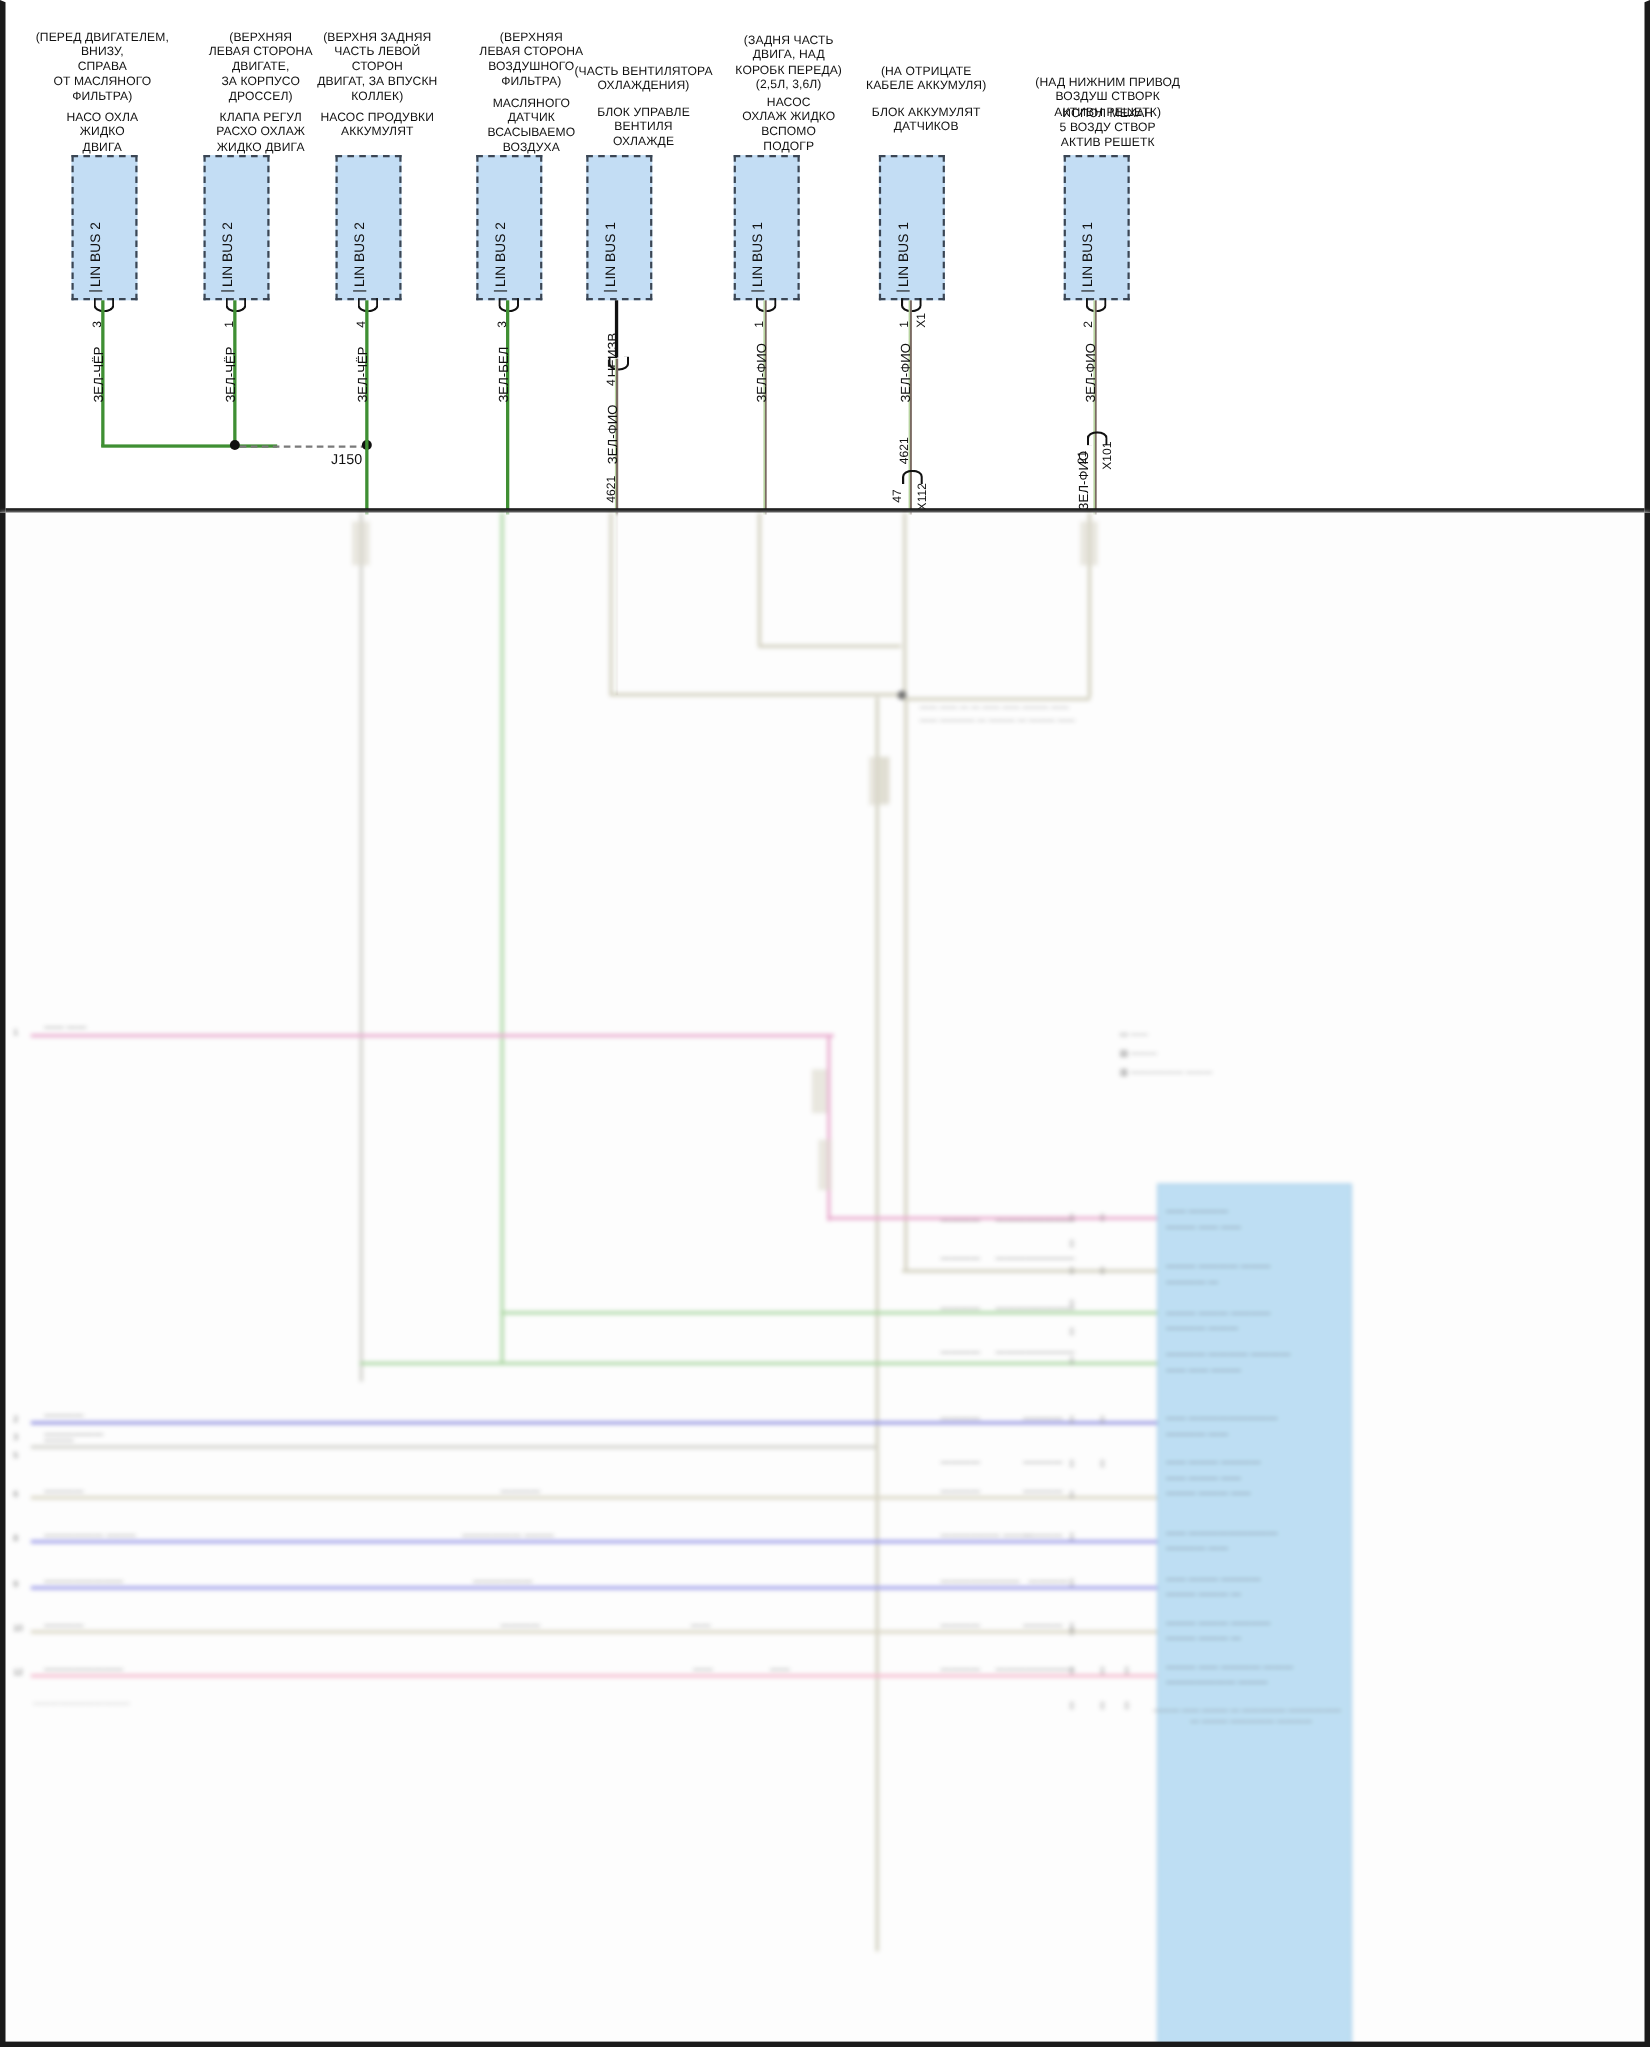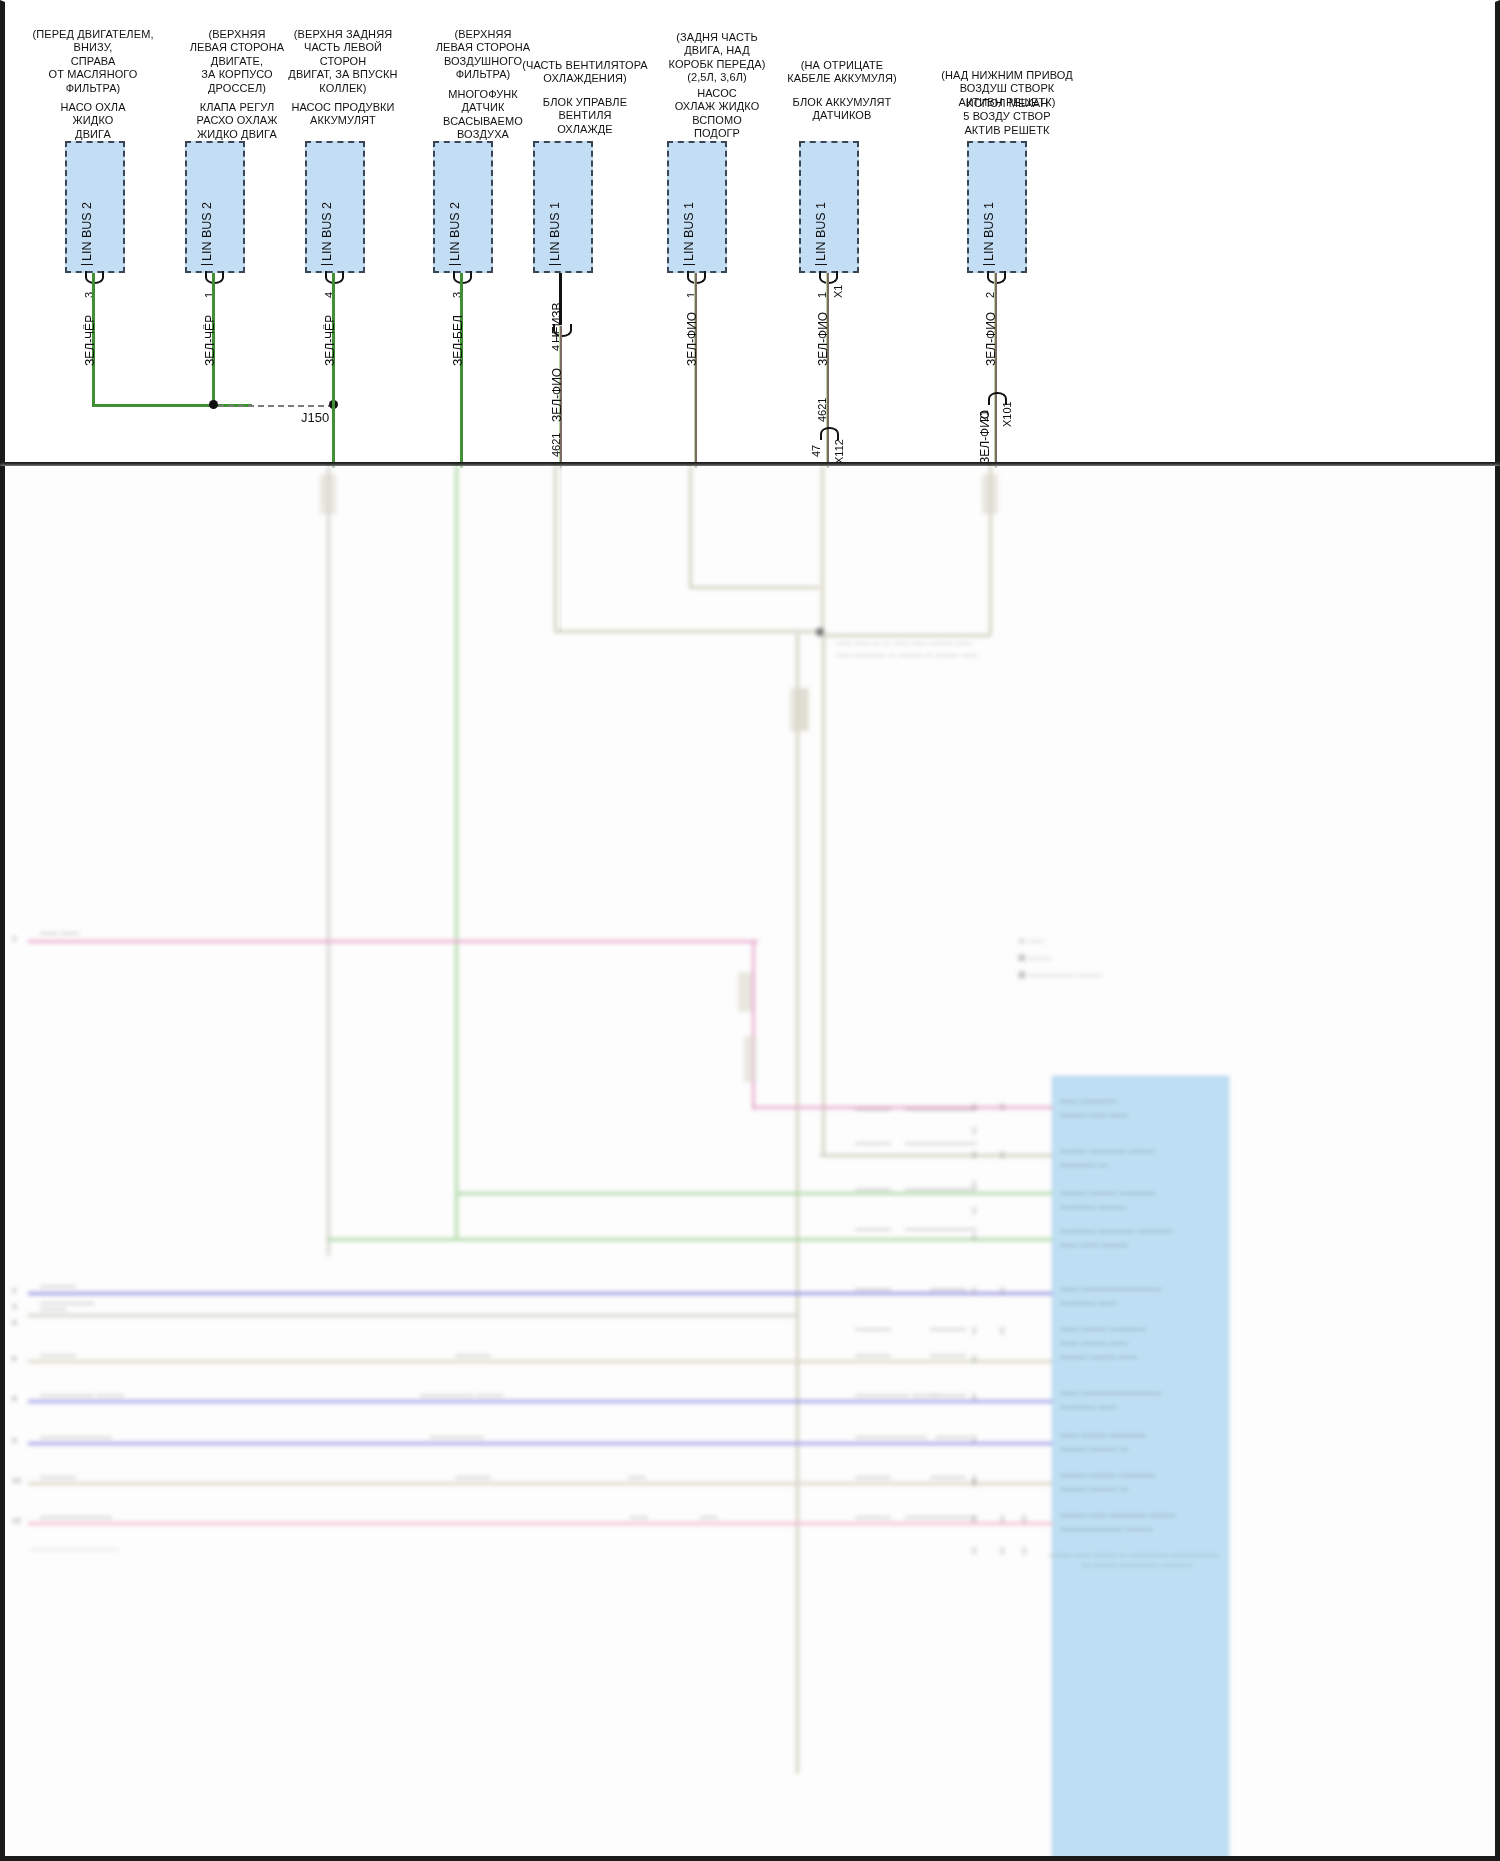--- a/index.html
+++ b/index.html
@@ -119,21 +119,21 @@
     </div>
     <div class="arc" style="left:320px;top:269px;"></div>
     <div class="vlabel sm" style="left:318px;top:296px;">4</div>
     <div class="wv w-green" style="left:327px;top:271px;height:195px;"></div>
     <div class="vlabel" style="left:318px;top:364px;">ЗЕЛ-ЧЁР</div>
 
     <div class="devhead" style="left:398px;top:26px;width:160px;"><span style="white-space:pre-line">(ВЕРХНЯЯ
 ЛЕВАЯ СТОРОНА
 ВОЗДУШНОГО
 ФИЛЬТРА)</span></div>
-    <div class="devhead" style="left:398px;top:86px;width:160px;"><span style="white-space:pre-line">МНОГОФУНК
+    <div class="devhead" style="left:398px;top:86px;width:160px;"><span style="white-space:pre-line">МАСЛЯНОГО
 ДАТЧИК
 ВСАСЫВАЕМО
 ВОЗДУХА</span></div>
     <div class="conn" style="left:428px;top:139px;width:60px;height:132px;">
       <span class="busname" style="left:26px;">LIN BUS 2</span>
     </div>
     <div class="arc" style="left:448px;top:269px;"></div>
     <div class="vlabel sm" style="left:446px;top:296px;">3</div>
     <div class="wv w-green" style="left:455px;top:271px;height:195px;"></div>
     <div class="vlabel" style="left:446px;top:364px;">ЗЕЛ-БЕЛ</div>

